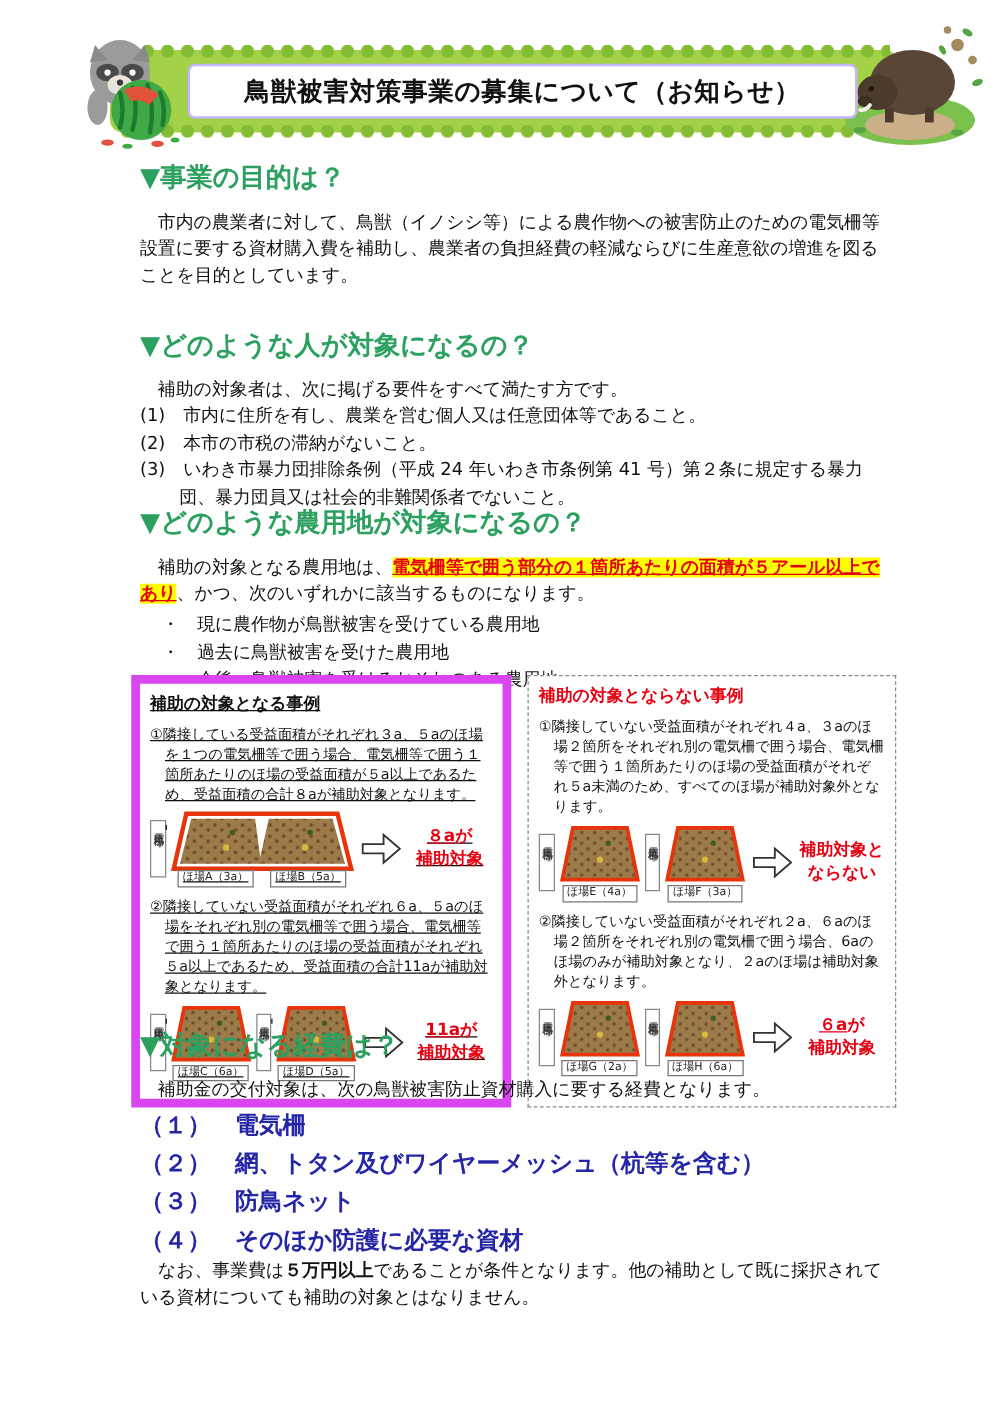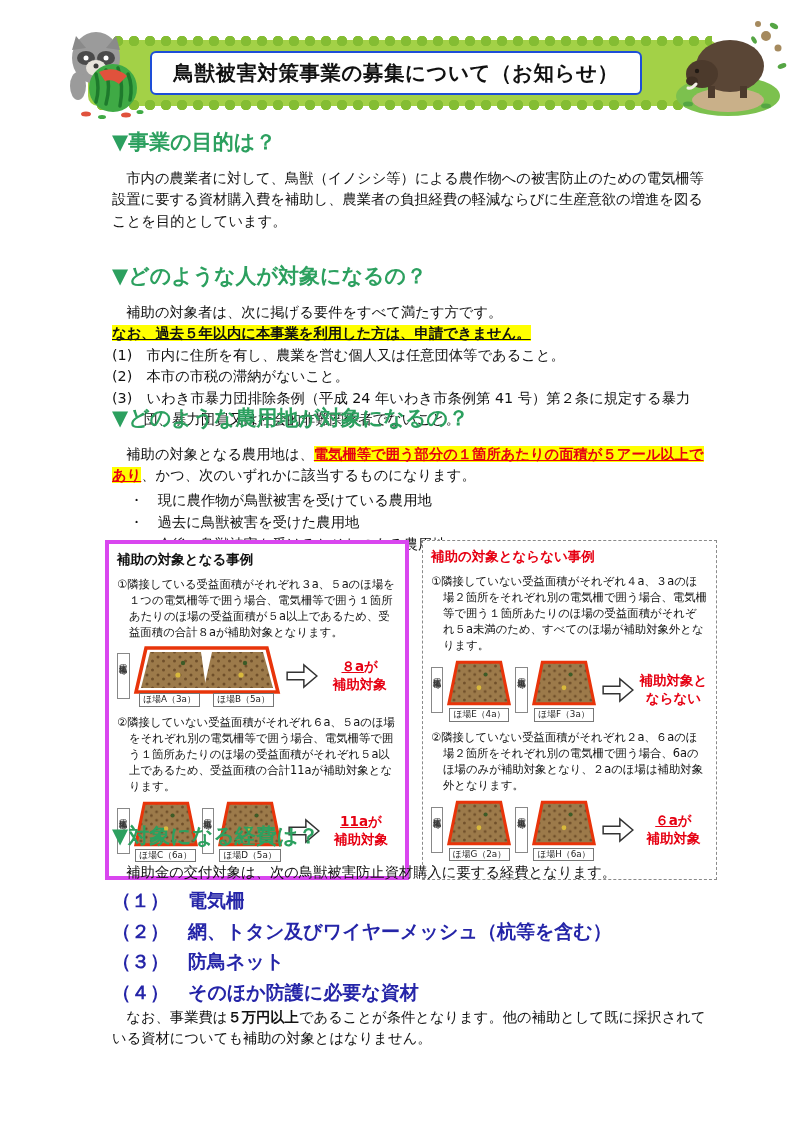--- a/index.html
+++ b/index.html
@@ -15,22 +15,22 @@
     position:absolute; inset:0; background:#a3d147; border-radius:10px;
   }
   .banner::before, .banner::after {
     content:""; position:absolute; left:6px; right:6px; height:10px;
     background-image:radial-gradient(circle at 8px 5px, #84bd33 5px, rgba(0,0,0,0) 5.5px);
     background-size:16px 10px; background-repeat:repeat-x;
   }
   .banner::before { top:-4px; }
   .banner::after  { bottom:-4px; transform:scaleY(-1); }
   .title-box {
-    position:absolute; left:62px; top:11px; width:492px; height:44px;
-    background:#ffffff; border:2px solid #1d4ed8; border-radius:6px;
+    position:absolute; left:62px; top:11px; width:536px; height:44px;
+    background:#ffffff; border:2px solid #c4b5fd; border-radius:6px;
     display:flex; align-items:center; justify-content:center;
     font-size:20.5px; font-weight:bold; letter-spacing:0.5px; color:#111;
   }
   .corner-icon { position:absolute; }
   .raccoon { left:-22px; top:-24px; }
   .boar    { right:-70px; top:-22px; }
 
   
   .section { position:absolute; left:112px; width:600px; }
   .sec-heading { color:#2ca05f; font-weight:bold; font-size:21px; margin-bottom:12px; }
@@ -49,21 +49,21 @@
   .req-list { list-style:none; font-size:14.3px; line-height:1.5; }
   .req-list li { padding-left:2.2em; text-indent:-2.2em; }
   .bullet-list { list-style:none; font-size:14.3px; line-height:1.55; margin-top:2px; }
   .bullet-list li { padding-left:3.4em; text-indent:-2.2em; }
   .bullet-list li::before { content:"・　"; }
   .blue-items { list-style:none; font-size:19px; font-weight:bold; color:#2525a8; line-height:1.6; margin-top:2px; }
 
   
   .examples { position:absolute; left:105px; top:540px; width:612px; display:flex; gap:13px; align-items:stretch; }
   .ex-box { padding:7px 8px 6px 8px; background:#fff; }
-  .ex-box.eligible   { width:318px; border:4px solid #d946ef; }
+  .ex-box.eligible   { width:318px; border:7px solid #d946ef;text-decoration:underline; }
   .ex-box.ineligible { width:309px; border:1.5px dashed #8a8a8a; }
   .ex-title { font-size:13.5px; font-weight:bold; margin-bottom:8px; }
   .ex-title.ok { color:#111; }
   .ex-title.ng { color:#e60012; }
   .case { margin-bottom:8px; }
   .case-text { font-size:11.4px; line-height:1.4; padding-left:1.05em; text-indent:-1.05em; margin-bottom:4px; }
   .scene { display:flex; align-items:center; gap:3px; }
   .fence-tag {
     writing-mode:vertical-rl; font-size:8.5px; line-height:1;
     border:1px solid #888; background:#fff; padding:3px 1px;
@@ -144,21 +144,20 @@
 </div>
 
 <div class="section pos-purpose">
   <div class="sec-heading">▼事業の目的は？</div>
   <div class="body-text">　市内の農業者に対して、鳥獣（イノシシ等）による農作物への被害防止のための電気柵等設置に要する資材購入費を補助し、農業者の負担経費の軽減ならびに生産意欲の増進を図ることを目的としています。</div>
 </div>
 
 <div class="section pos-who">
   <div class="sec-heading">▼どのような人が対象になるの？</div>
   <div class="body-text">　補助の対象者は、次に掲げる要件をすべて満たす方です。</div>
-  <div class="body-text"><span class="hl-black">なお、過去５年以内に本事業を利用した方は、申請できません。</span></div>
   <ul class="req-list">
     <li>(1)　市内に住所を有し、農業を営む個人又は任意団体等であること。</li>
     <li>(2)　本市の市税の滞納がないこと。</li>
     <li>(3)　いわき市暴力団排除条例（平成 24 年いわき市条例第 41 号）第２条に規定する暴力団、暴力団員又は社会的非難関係者でないこと。</li>
   </ul>
 </div>
 
 <div class="section pos-land">
   <div class="sec-heading">▼どのような農用地が対象になるの？</div>
   <div class="body-text"><span>　補助の対象となる農用地は、</span><span class="hl-red">電気柵等で囲う部分の１箇所あたりの面積が５アール以上であり</span><span>、かつ、次のいずれかに該当するものになります。</span></div>

